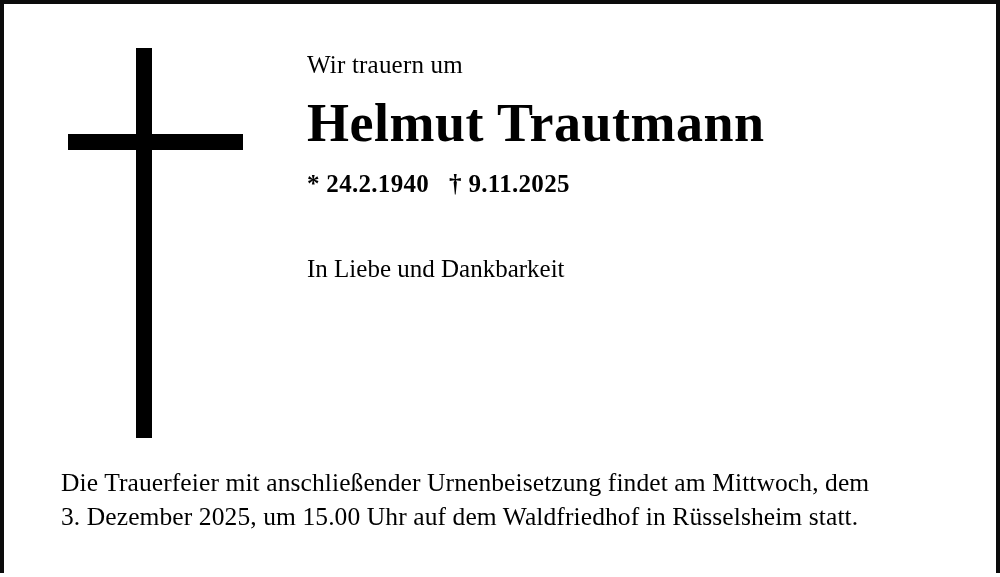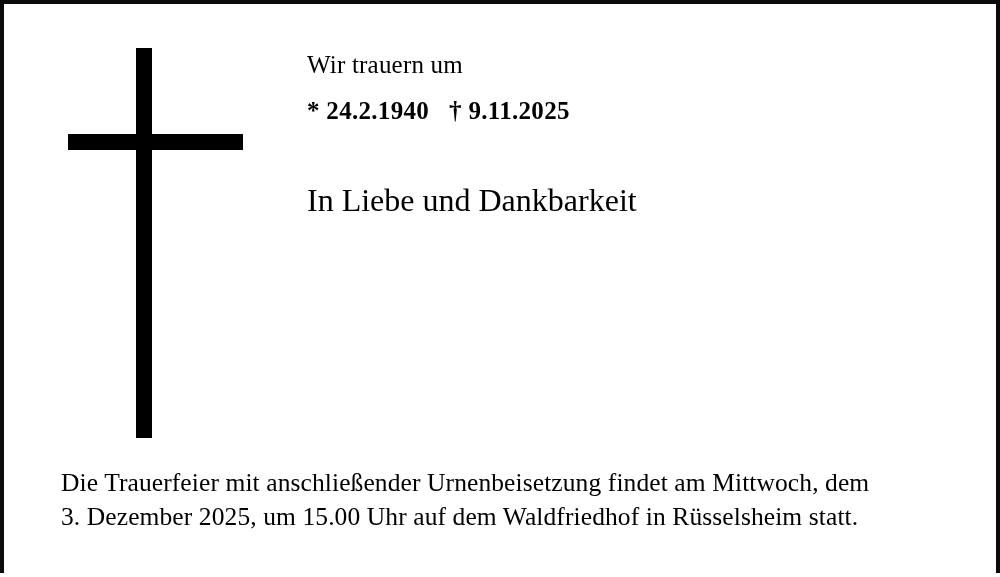--- a/index.html
+++ b/index.html
@@ -78,21 +78,21 @@
     font-size: 25px;
     font-weight: bold;
     letter-spacing: 0.3px;
     margin: 17px 0 56px 0;
   }
   .dates .sep {
     display: inline-block;
     width: 20px;
   }
   .dedication {
-    font-size: 32px;
+    font-size: 25px;
     line-height: 1.2;
     margin: 0 0 22px 0;
   }
   .mourners {
     margin: 0;
     padding: 0;
     list-style: none;
   }
   .mourners li {
     font-size: 25px;
@@ -124,20 +124,21 @@
 
   <div class="cross-wrap">
     <div class="cross-vert"></div>
     <div class="cross-horz"></div>
   </div>
 
   <div class="content">
 
     <p class="intro">Wir trauern um</p>
 
+    <h1 class="deceased-name">Helmut Trautmann</h1>
 
     <p class="dates">
       <span>* 24.2.1940</span><span class="sep"></span><span>† 9.11.2025</span>
     </p>
 
     <p class="dedication">In Liebe und Dankbarkeit</p>
 
 
   </div>
 

